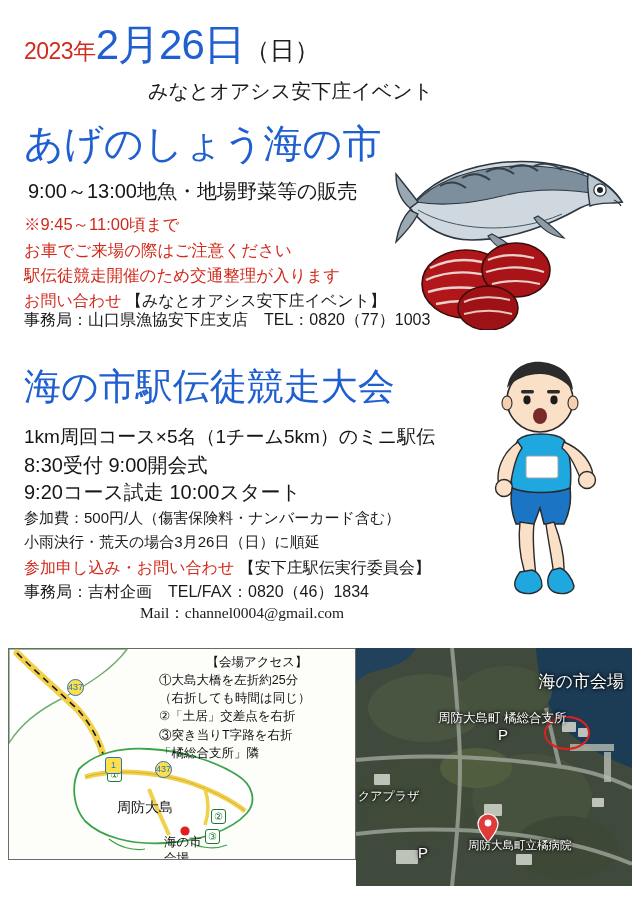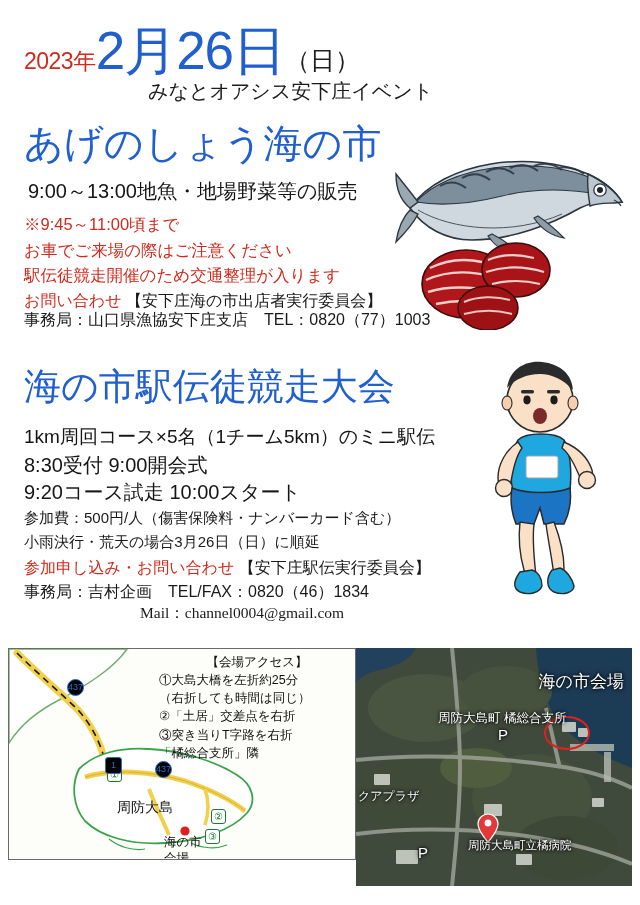--- a/index.html
+++ b/index.html
@@ -23,21 +23,21 @@
     display: flex;
     align-items: baseline;
   }
   .date-year {
     color: #d12a1c;
     font-size: 23px;
     letter-spacing: -0.5px;
   }
   .date-main {
     color: #1f5fd0;
-    font-size: 53px;
+    font-size: 42px;
     line-height: 1;
     letter-spacing: -1px;
   }
   .date-paren {
     color: #1f1f1f;
     font-size: 25px;
   }
 
   .subtitle {
     position: absolute;
@@ -200,21 +200,21 @@
     background: #ffffff;
     color: #1b7a2e;
     font-size: 10px;
     line-height: 13px;
     text-align: center;
   }
   .badge-blue {
     position: absolute;
     width: 17px; height: 17px;
     border-radius: 50%;
-    background: #000000;
+    background: #fde047;
     border: 1px solid #2a6fc9;
     color: #2a6fc9;
     font-size: 9px;
     line-height: 15px;
     text-align: center;
   }
 
   
   .sat-title {
     position: absolute;
@@ -275,21 +275,21 @@
 
   <div class="sec1-title">あげのしょう海の市</div>
   <div class="sec1-sub">9:00～13:00地魚・地場野菜等の販売</div>
   <div class="sec1-note">
     <div>※9:45～11:00頃まで</div>
     <div>お車でご来場の際はご注意ください</div>
     <div>駅伝徒競走開催のため交通整理が入ります</div>
   </div>
   <div class="sec1-contact">
     <span class="lbl">お問い合わせ</span>
-    <span class="val">【安下庄海の市出店者実行委員会】</span>
+    <span class="val">【みなとオアシス安下庄イベント】</span>
   </div>
   <div class="sec1-office">事務局：山口県漁協安下庄支店　TEL：0820（77）1003</div>
 
   <div class="fish-wrap">
     <svg width="240" height="190" viewBox="0 0 240 190">
 
       <g transform="translate(4,4)">
         <path d="M18 64 C52 16 140 6 196 30 C214 38 224 48 230 58 C214 56 200 58 188 64
                  C160 80 120 96 80 96 C54 96 32 84 18 64 Z" fill="#cfd8de" stroke="#2b3640" stroke-width="1.6"></path>
 

